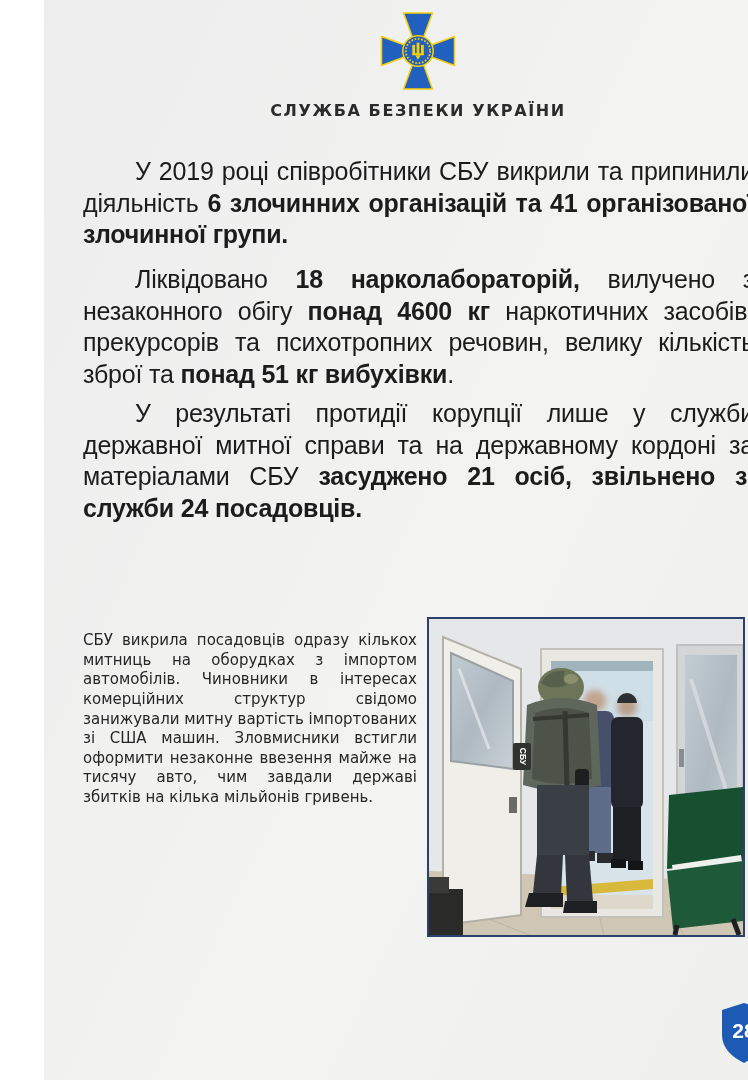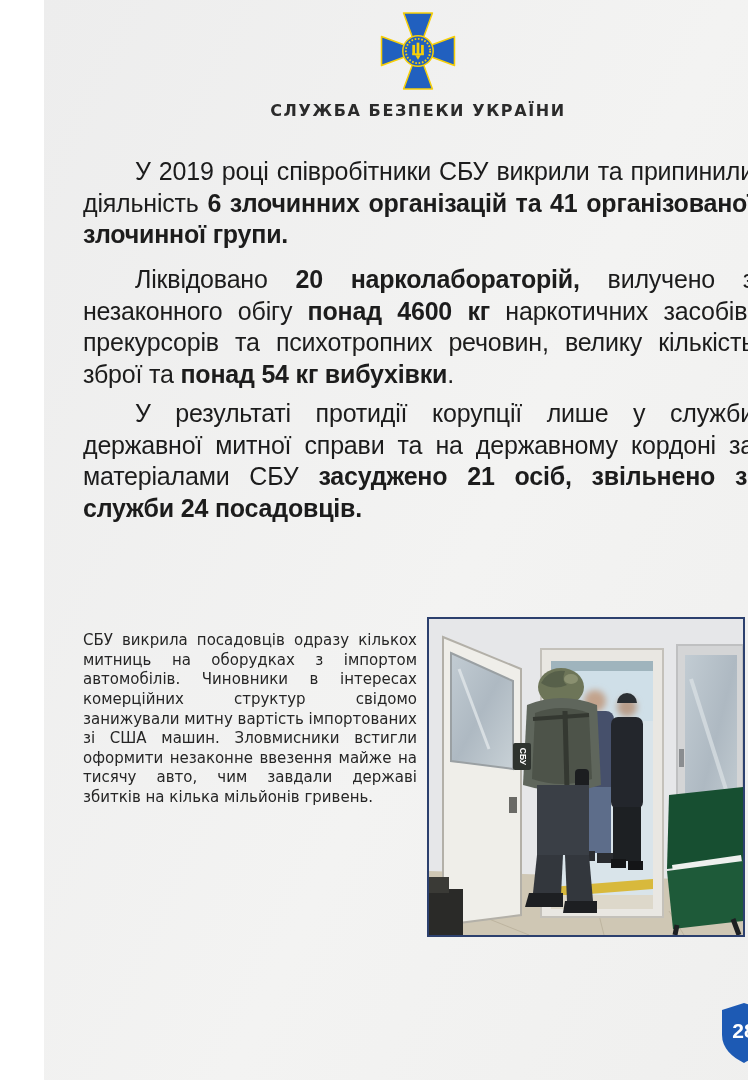--- a/index.html
+++ b/index.html
@@ -72,21 +72,21 @@
       <rect x="54" y="44" width="3.6" height="13"></rect>
       <rect x="42.5" y="55" width="15.1" height="2.6"></rect>
       <polygon points="46.5,57.6 53.5,57.6 50,63.5"></polygon>
     </g>
   </svg>
 
   <div class="org-name">СЛУЖБА БЕЗПЕКИ УКРАЇНИ</div>
 
   <p class="body-p" id="p1"><span>У 2019 році співробітники СБУ викрили та припинили діяльність </span><b>6 злочинних організацій та 41 організованої злочинної групи.</b></p>
 
-  <p class="body-p" id="p2"><span>Ліквідовано </span><b>20 нарколабораторій,</b><span> вилучено з незаконного обігу </span><b>понад 4600 кг</b><span> наркотичних засобів, прекурсорів та психотропних речовин, велику кількість зброї та </span><b>понад 54 кг вибухівки</b><span>.</span></p>
+  <p class="body-p" id="p2"><span>Ліквідовано </span><b>18 нарколабораторій,</b><span> вилучено з незаконного обігу </span><b>понад 4600 кг</b><span> наркотичних засобів, прекурсорів та психотропних речовин, велику кількість зброї та </span><b>понад 51 кг вибухівки</b><span>.</span></p>
 
   <p class="body-p" id="p3"><span>У результаті протидії корупції лише у служби державної митної справи та на державному кордоні за матеріалами СБУ </span><b>засуджено 21 осіб, звільнено зі служби 24 посадовців.</b></p>
 
   <p class="caption">СБУ викрила посадовців одразу кількох митниць на оборудках з імпортом автомобілів. Чиновники в інтересах комерційних структур свідомо занижували митну вартість імпортованих зі США машин. Зловмисники встигли оформити незаконне ввезення майже на тисячу авто, чим завдали державі збитків на кілька мільйонів гривень.</p>
 
   <figure class="photo">
     <svg viewBox="0 0 314 316" preserveAspectRatio="none" aria-hidden="true">
       <defs>
         <filter id="blurface" x="-50%" y="-50%" width="200%" height="200%">
             <feGaussianBlur stdDeviation="3"></feGaussianBlur>

